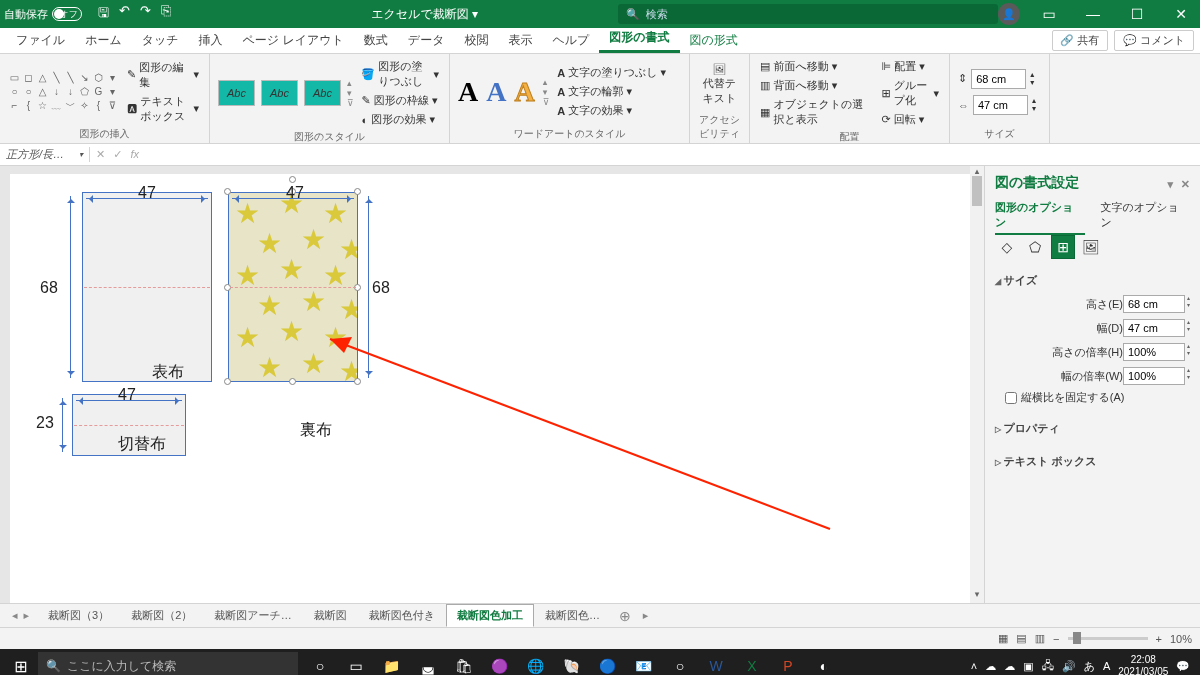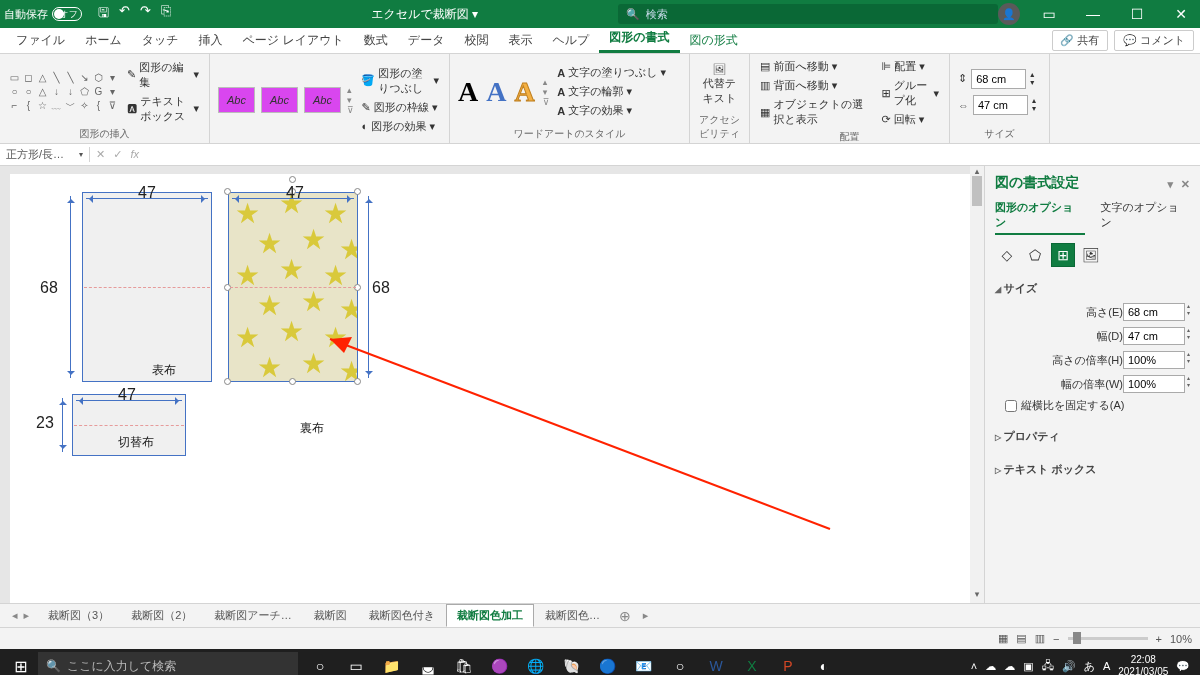--- a/index.html
+++ b/index.html
@@ -28,30 +28,30 @@
 
 
 .ribbon { background: #f3f3f3; height: 90px; display: flex; border-bottom: 1px solid #d4d4d4; font-size: 11px; color:#333;}
 .ribbon .group { border-right: 1px solid #d4d4d4; padding: 4px 8px 2px; display: flex; flex-direction: column; justify-content: space-between; }
 .ribbon .group-label { text-align: center; font-size: 10px; color: #666; padding-top:2px;}
 .ribbon .group-body { display: flex; gap: 6px; flex: 1; align-items:center;}
 .shape-gallery { display:grid; grid-template-columns: repeat(8, 13px); grid-template-rows: repeat(3, 13px); gap:1px; font-size:10px; color:#666;}
 .shape-gallery span { text-align:center; line-height:13px; }
 .vbtns { display:flex; flex-direction:column; gap:2px; font-size:11px;}
 .vbtns .vb { display:flex; align-items:center; gap:3px; padding:1px 2px;}
-.abc-box { border:1px solid #bbb; background:#d946ef; padding:6px 8px; font-size:11px; font-style:italic;}
+.abc-box { border:1px solid #bbb; background:#14b8a6; padding:6px 8px; font-size:11px; font-style:italic;}
 .wa-gallery { display:flex; gap:8px; align-items:center; }
 .wa-gallery .wa { font-size: 28px; font-weight: bold; font-family: Georgia,serif;}
 .size-inputs { display:flex; flex-direction:column; gap:6px; }
 .size-inputs .row { display:flex; align-items:center; gap:4px; }
 .size-inputs input { width:55px; height:20px; border:1px solid #aaa; font-size:11px; padding:0 4px; background:#fff;}
 
 
 .formula-bar { height: 22px; background: #fff; border-bottom: 1px solid #d4d4d4; display: flex; align-items:center; font-size:11px; color:#555;}
-.name-box { width: 90px; border-right: 1px solid #d4d4d4; padding: 0 6px; display:flex; align-items:center; justify-content:space-between;}
+.name-box { width: 90px; border-right: 1px solid #d4d4d4; padding: 0 6px; display:flex; align-items:center; justify-content:space-between;font-style:italic;}
 .fx-btns { padding: 0 6px; display:flex; gap:8px; color:#aaa;}
 .fx-input { flex:1; padding:0 6px; }
 
 
 .main { display: flex; height: 437px; }
 .canvas-wrap { flex: 1; position: relative; background: #e6e6e6; overflow:hidden;}
 .canvas { position:absolute; left:10px; top:8px; right:14px; bottom:0; background:#fff; }
 .scrollbar-v { position:absolute; right:0; top:0; bottom:0; width:14px; background:#f1f1f1; }
 .scrollbar-v .thumb { position:absolute; top:10px; width:10px; left:2px; height:30px; background:#c0c0c0; }
 .scrollbar-v .arrowup,.scrollbar-v .arrowdn { position:absolute; left:0; width:14px; height:14px; text-align:center; font-size:9px; color:#666;}
@@ -61,33 +61,33 @@
 .shape-box { position:absolute; border:1.5px solid #4472c4; background:#f0f0f0; }
 .sel-handle { position:absolute; width:7px; height:7px; background:#fff; border:1px solid #888; border-radius:50%;}
 .dim-arrow { position:absolute; border-top:1.5px solid #4472c4; }
 .dim-arrow::before,.dim-arrow::after { content:""; position:absolute; top:-4px; border:4px solid transparent;}
 .dim-arrow.h::before { left:-1px; border-right-color:#4472c4;}
 .dim-arrow.h::after { right:-1px; border-left-color:#4472c4;}
 .dim-arrow.v { border-top:none; border-left:1.5px solid #4472c4;}
 .dim-arrow.v::before { top:-1px; left:-4px; border-bottom-color:#4472c4; border-right-color:transparent;}
 .dim-arrow.v::after { bottom:-1px; top:auto; left:-4px; border-top-color:#4472c4; border-left-color:transparent;}
 .dim-label { position:absolute; font-size:16px; color:#222;}
-.shape-label { position:absolute; font-size:12px; color:#222;}
+.shape-label { position:absolute; font-size:16px; color:#222;}
 .dash-line { position:absolute; border-top:1.5px dashed #e69b9b;}
 
 .star-pattern { background:#e8e4c8; position:relative; overflow:hidden;}
 .star { position:absolute; color:#d9c93b; font-size:28px; }
 
 .callout-box { position:absolute; border:2px solid #f20; background:#fff; padding:10px 14px; font-size:20px; line-height:1.4; color:#000;}
 .callout-arrow { position:absolute; }
 
 
 .format-pane { width: 216px; background:#f3f3f3; border-left:1px solid #d4d4d4; padding:8px 10px; font-size:12px; color:#333;}
 .format-pane h3 { font-size:14px; color:#107c41; font-weight:600; margin-bottom:8px; display:flex; justify-content:space-between; align-items:center;}
-.format-pane .opts-tabs { display:flex; gap:16px; font-size:11px; margin-bottom:8px;}
+.format-pane .opts-tabs { display:flex; gap:16px; font-size:11px; }
 .format-pane .opts-tabs .ot { padding-bottom:3px; }
 .format-pane .opts-tabs .ot.active { color:#107c41; border-bottom:2px solid #107c41; font-weight:600;}
 .format-pane .icon-tabs { display:flex; gap:4px; margin-bottom:10px;}
 .format-pane .icon-tabs .it { width:24px; height:24px; border:1px solid transparent; display:flex; align-items:center; justify-content:center; font-size:14px;}
 .format-pane .icon-tabs .it.active { background:#107c41; color:#fff; border-color:#0a6836;}
 .format-pane .section { margin-bottom:10px;}
 .format-pane .section-h { font-size:11px; color:#444; font-weight:600; padding:4px 0; cursor:pointer;}
 .format-pane .section-h::before { content:"◢ "; font-size:8px; color:#666;}
 .format-pane .section-h.collapsed::before { content:"▷ "; }
 .format-pane .row { display:flex; justify-content:flex-end; align-items:center; padding:3px 0 3px 10px; font-size:11px;}
@@ -210,20 +210,21 @@
       <div class="abc-box">Abc</div>
       <div class="abc-box">Abc</div>
       <div class="abc-box">Abc</div>
       <div style="font-size:9px;color:#888">▴<br>▾<br>⊽</div>
       <div class="vbtns">
         <div class="vb">🪣 <span>図形の塗りつぶし</span> ▾</div>
         <div class="vb">✎ <span>図形の枠線</span> ▾</div>
         <div class="vb">◐ <span>図形の効果</span> ▾</div>
       </div>
     </div>
+    <div class="group-label">図形のスタイル</div>
   </div>
   <div class="group" style="width:240px">
     <div class="group-body">
       <div class="wa-gallery">
         <span class="wa" style="color:#000">A</span>
         <span class="wa" style="color:#4472c4">A</span>
         <span class="wa" style="color:#f4b042;-webkit-text-stroke:1px #c08020;">A</span>
         <div style="font-size:9px;color:#888">▴<br>▾<br>⊽</div>
       </div>
       <div class="vbtns">

